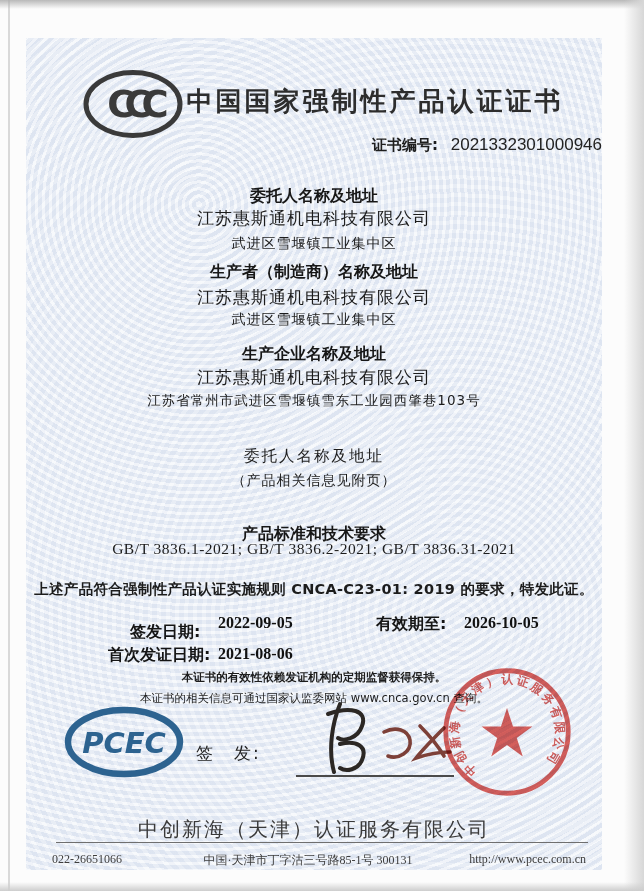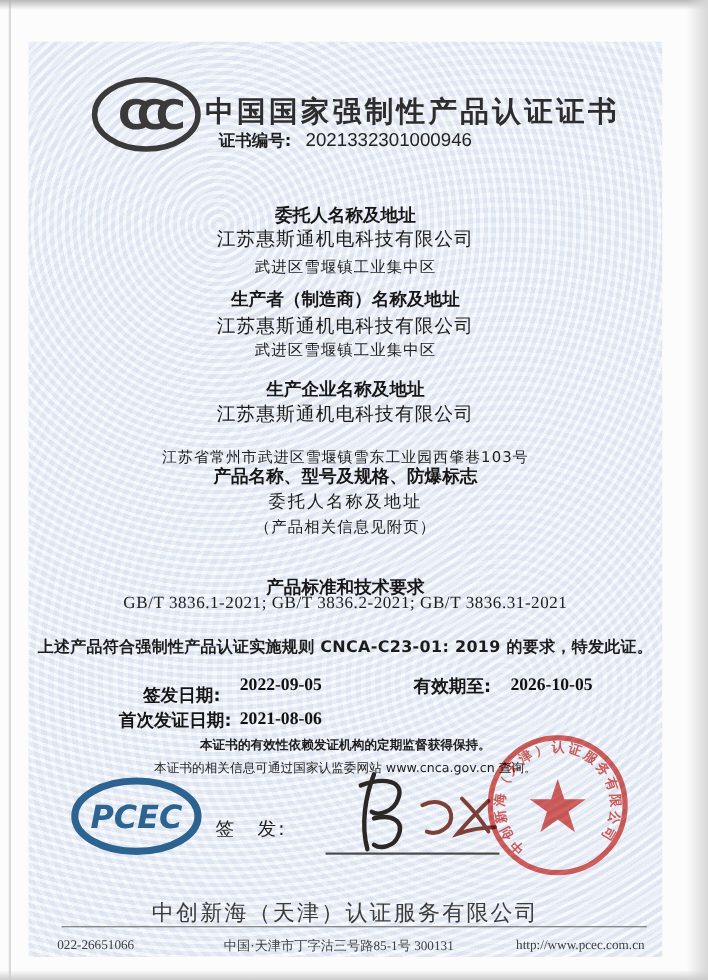--- a/index.html
+++ b/index.html
@@ -21,21 +21,21 @@
       repeating-radial-gradient(circle at 30% 20%, rgba(255,255,255,.45) 0 3px, rgba(201,212,232,.22) 3px 7px),
       repeating-radial-gradient(circle at 75% 70%, rgba(255,255,255,.35) 0 4px, rgba(204,215,234,.18) 4px 9px);
   }
   .cline{position:absolute;left:0;right:0;text-align:center;color:#1c1c1c;line-height:1.2;}
   .heading{font-weight:bold;font-size:16px;color:#171717;text-align:center;}
   .company{font-size:17px;letter-spacing:1px;}
   .addr{font-size:14px;letter-spacing:1px;}
   .ccc-logo{position:absolute;left:56px;top:30px;width:102px;height:72px;}
   .title{position:absolute;left:132px;right:10px;top:46px;text-align:center;
     font-size:26px;font-weight:bold;letter-spacing:3px;color:#2d2d2d;}
-  .certno{position:absolute;left:0;right:0;top:80px;text-align:center;font-size:15px;}
+  .certno{position:absolute;left:0;right:0;top:97px;text-align:right;font-size:15px;}
   .certno .lbl{font-weight:bold;}
   .certno .num{font-family:"Liberation Sans",sans-serif;font-size:17px;margin-left:8px;color:#222;}
   .gbline{font-family:"Liberation Serif",serif;font-size:15.5px;letter-spacing:.5px;}
   .statement{font-size:14.5px;font-weight:bold;letter-spacing:.3px;}
   .drow span{position:absolute;font-size:16px;white-space:nowrap;}
   .dlabel{font-weight:bold;color:#151515;}
   .dvalue{font-weight:bold;font-family:"Liberation Serif",serif;color:#111;}
   .fine1{font-size:11.5px;font-weight:bold;}
   .fine2{font-size:11.5px;}
   .pcec-logo{position:absolute;left:38px;top:668px;width:120px;height:72px;}
@@ -78,23 +78,22 @@
     <div class="cline heading" style="top:148px">委托人名称及地址</div>
     <div class="cline company" style="top:170px">江苏惠斯通机电科技有限公司</div>
     <div class="cline addr" style="top:197px">武进区雪堰镇工业集中区</div>
 
     <div class="cline heading" style="top:224px">生产者（制造商）名称及地址</div>
     <div class="cline company" style="top:249px">江苏惠斯通机电科技有限公司</div>
     <div class="cline addr" style="top:273px">武进区雪堰镇工业集中区</div>
 
     <div class="cline heading" style="top:306px">生产企业名称及地址</div>
     <div class="cline company" style="top:329px">江苏惠斯通机电科技有限公司</div>
-    <div class="cline addr" style="top:370px;font-size:13.5px">江苏省常州市武进区雪堰镇雪东工业园西肇巷103号</div>
+    <div class="cline addr" style="top:354px;font-size:13.5px">江苏省常州市武进区雪堰镇雪东工业园西肇巷103号</div>
 
-    <div class="cline heading" style="top:385px">产品名称、型号及规格、防爆标志</div>
     <div class="cline" style="top:409px;font-size:15.5px;letter-spacing:2px">委托人名称及地址</div>
     <div class="cline" style="top:434px;font-size:14px;letter-spacing:1px">（产品相关信息见附页）</div>
 
     <div class="cline heading" style="top:486px">产品标准和技术要求</div>
     <div class="cline gbline" style="top:502px">GB/T 3836.1-2021; GB/T 3836.2-2021; GB/T 3836.31-2021</div>
     <div class="cline statement" style="top:543px">上述产品符合强制性产品认证实施规则 CNCA-C23-01: 2019 的要求，特发此证。</div>
 
     <div class="drow">
       <span class="dlabel" style="left:104px;top:584px">签发日期:</span>
       <span class="dvalue" style="left:192px;top:576px">2022-09-05</span>

